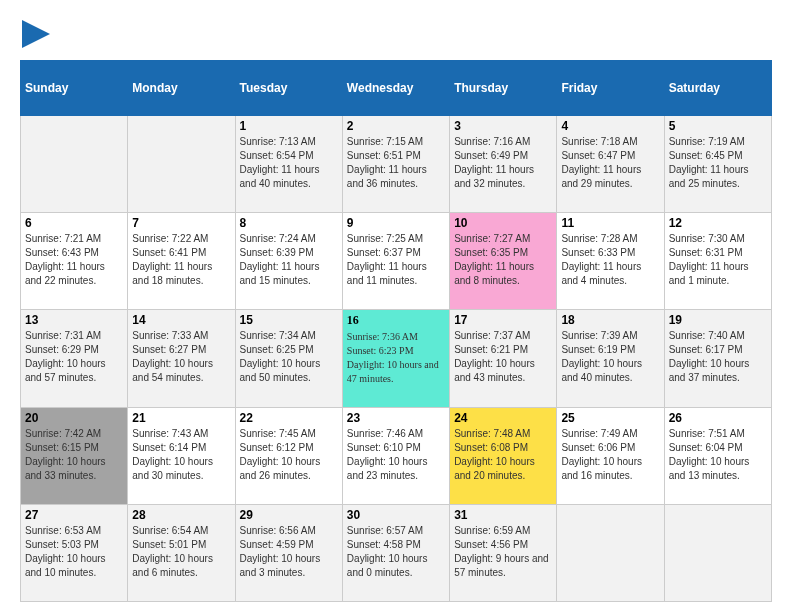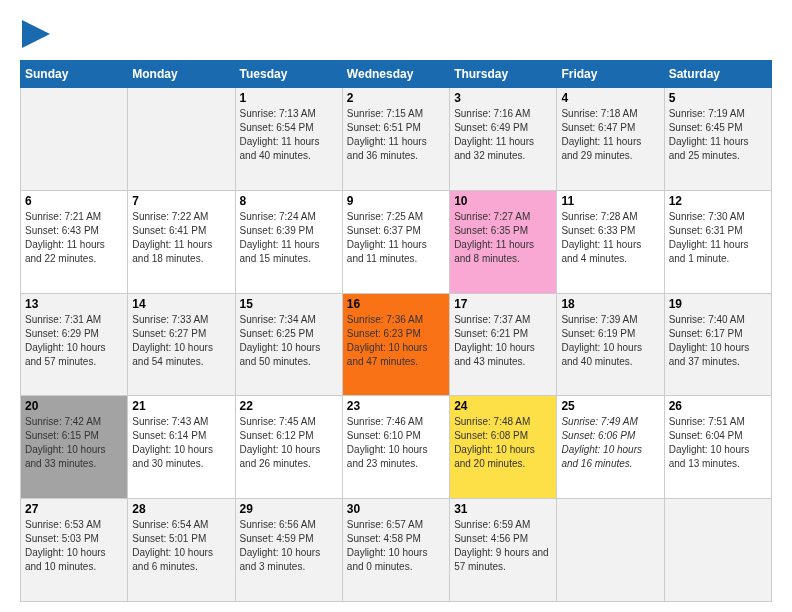--- a/index.html
+++ b/index.html
@@ -42,21 +42,21 @@
     }
     .calendar {
       flex: 1;
       border-collapse: collapse;
       width: 100%;
       font-size: 11px;
     }
     .calendar th {
       background-color: #1a6ab0;
       color: #fff;
-      padding: 6px 4px;
+      padding: 20px 4px;
       text-align: left;
       font-size: 12px;
       font-weight: bold;
       border: 1px solid #1a6ab0;
     }
     .calendar td {
       border: 1px solid #ccc;
       vertical-align: top;
       padding: 3px 4px;
       width: calc(100% / 7);
@@ -201,21 +201,21 @@
             <div class="day-info" style="white-space: pre-line;">Sunrise: 7:33 AM
 Sunset: 6:27 PM
 Daylight: 10 hours and 54 minutes.</div>
           </td>
           <td style="background-color: rgb(242, 242, 242);">
             <div class="day-num">15</div>
             <div class="day-info" style="white-space: pre-line;">Sunrise: 7:34 AM
 Sunset: 6:25 PM
 Daylight: 10 hours and 50 minutes.</div>
           </td>
-          <td style="background-color: #f97316;">
+          <td style="background-color: #5eead4; font-family: Liberation Serif, serif;">
             <div class="day-num">16</div>
             <div class="day-info" style="white-space: pre-line;">Sunrise: 7:36 AM
 Sunset: 6:23 PM
 Daylight: 10 hours and 47 minutes.</div>
           </td>
           <td style="background-color: rgb(242, 242, 242);">
             <div class="day-num">17</div>
             <div class="day-info" style="white-space: pre-line;">Sunrise: 7:37 AM
 Sunset: 6:21 PM
 Daylight: 10 hours and 43 minutes.</div>
@@ -259,21 +259,21 @@
 Daylight: 10 hours and 23 minutes.</div>
           </td>
           <td style="background-color: #fde047;">
             <div class="day-num">24</div>
             <div class="day-info" style="white-space: pre-line;">Sunrise: 7:48 AM
 Sunset: 6:08 PM
 Daylight: 10 hours and 20 minutes.</div>
           </td>
           <td style="background-color: rgb(255, 255, 255);">
             <div class="day-num">25</div>
-            <div class="day-info" style="white-space: pre-line; font-style: italic;">Sunrise: 7:49 AM
+            <div class="day-info" style="white-space: pre-line;">Sunrise: 7:49 AM
 Sunset: 6:06 PM
 Daylight: 10 hours and 16 minutes.</div>
           </td>
           <td style="background-color: rgb(255, 255, 255); margin-top: 29px;">
             <div class="day-num">26</div>
             <div class="day-info" style="white-space: pre-line;">Sunrise: 7:51 AM
 Sunset: 6:04 PM
 Daylight: 10 hours and 13 minutes.</div>
           </td>
         </tr>

